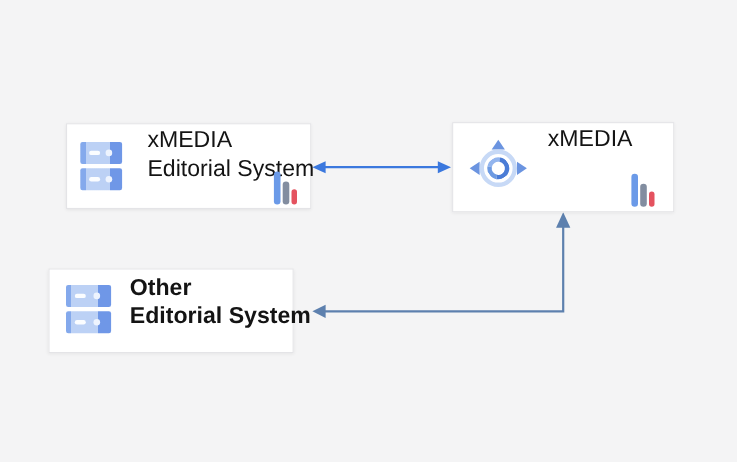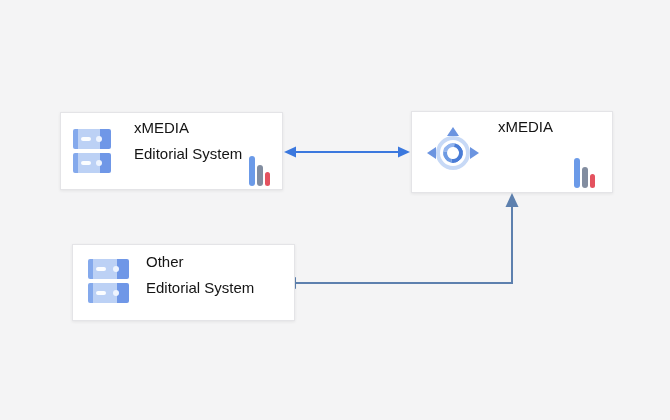--- a/index.html
+++ b/index.html
@@ -3,23 +3,23 @@
 <meta charset="utf-8">
 <style>
   html,body{margin:0;padding:0;}
   body{width:670px;height:420px;font-family:"Liberation Sans",sans-serif;}
   .canvas{position:relative;width:670px;height:420px;background:#f4f4f5;overflow:hidden;}
 
   .node{position:absolute;background:#ffffff;border:1px solid #e4e4e7;
         box-shadow:0 1px 3px rgba(0,0,0,.07);box-sizing:border-box;}
   #node-xmedia-editorial{left:60px;top:112px;width:223px;height:78px;}
   #node-xmedia-webcms{left:411px;top:111px;width:202px;height:82px;}
-  #node-other-editorial{left:72px;top:244px;width:223px;height:77px;}
+  #node-other-editorial{left:44px;top:244px;width:223px;height:77px;font-weight:bold;}
 
-  .node-label{position:absolute;left:73px;top:2px;font-size:15px;line-height:26px;
+  .node-label{position:absolute;left:73px;top:2px;font-size:21px;line-height:26px;
               color:#141414;white-space:nowrap;}
   #node-xmedia-webcms .node-label{left:86px;}
   #node-other-editorial .node-label{top:4px;}
 
   
   .server-icon{position:absolute;left:12px;top:16px;width:38px;height:44px;
                display:flex;flex-direction:column;justify-content:space-between;}
   #node-other-editorial .server-icon{left:15px;top:14px;width:41px;}
   .server-row{position:relative;height:20px;border-radius:2px;
       background:linear-gradient(90deg,#84a9ec 0px,#84a9ec 5px,#bcd1f5 5px,#bcd1f5 70%,#6f97e7 70%,#6f97e7 100%);}

